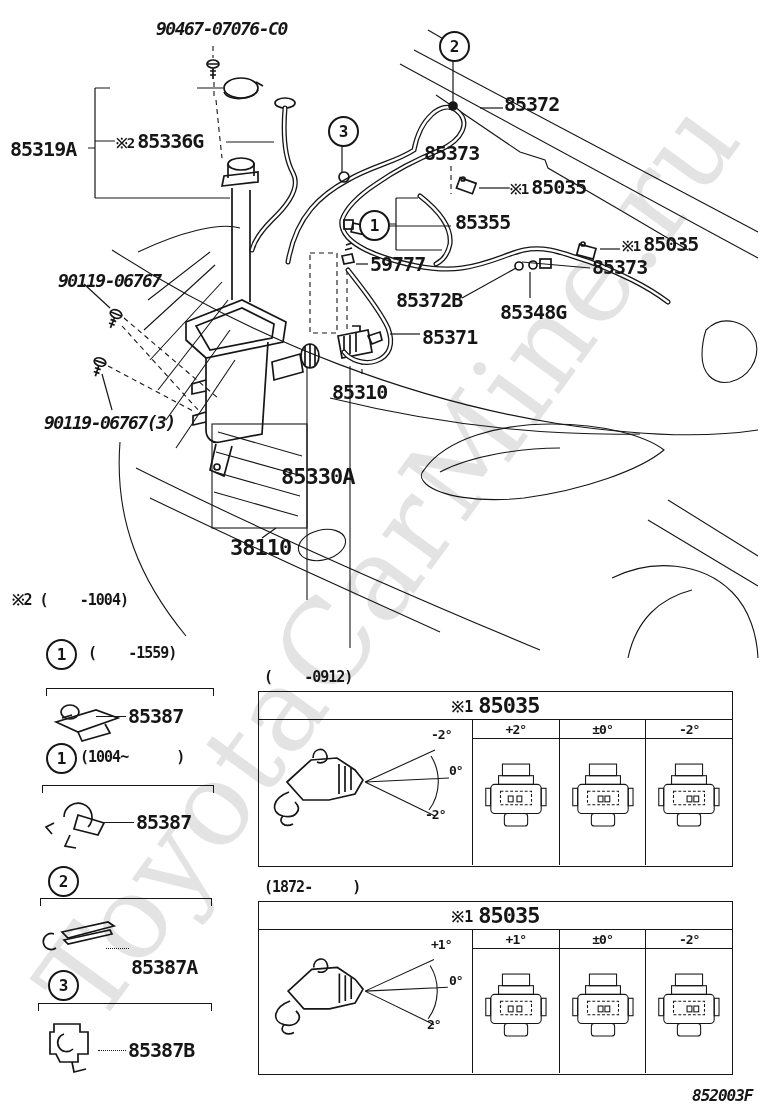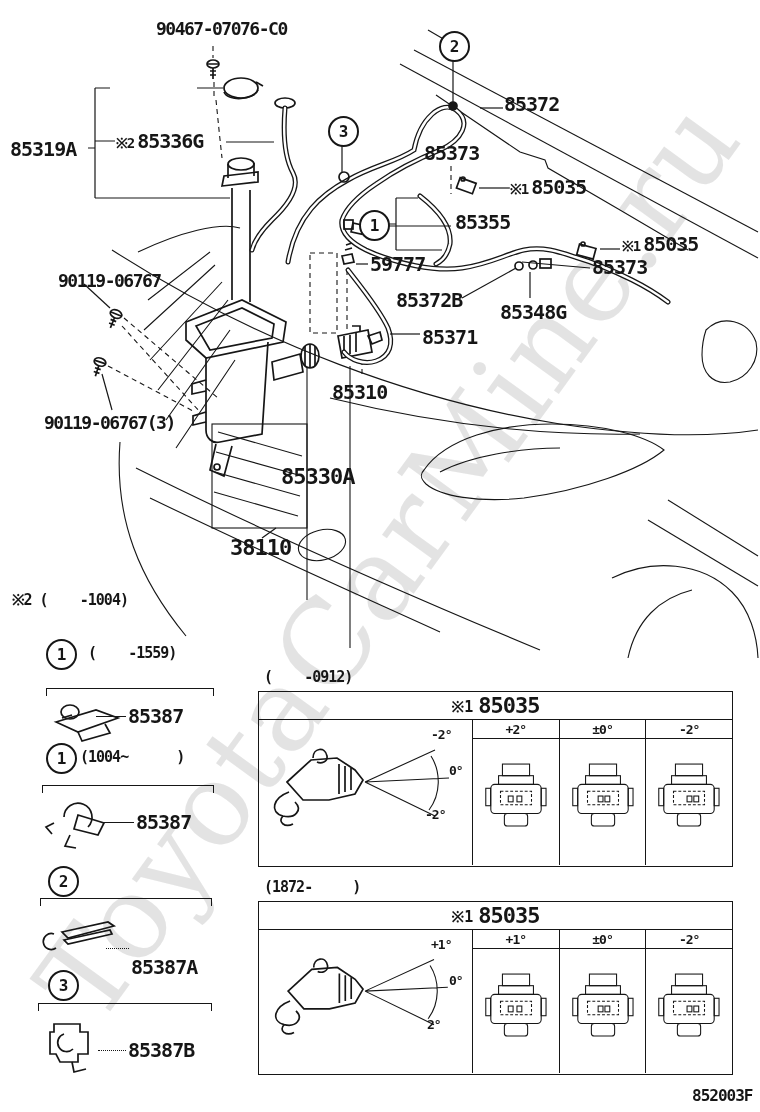--- a/index.html
+++ b/index.html
@@ -12,21 +12,21 @@
   svg.art{position:absolute;left:0;top:0;z-index:1;}
   .ln{stroke:#161616;stroke-width:1.1;fill:none;}
   .md{stroke:#161616;stroke-width:1.7;fill:none;}
   .ds{stroke:#161616;stroke-width:1.1;fill:none;stroke-dasharray:5 4;}
   .ld{stroke:#161616;stroke-width:1.2;fill:none;}
   .tube-o{stroke:#161616;stroke-width:5;fill:none;stroke-linecap:round;}
   .tube-i{stroke:#ffffff;stroke-width:2.4;fill:none;stroke-linecap:round;}
   
   .plabel{position:absolute;z-index:3;font-weight:700;font-size:20px;letter-spacing:-1px;
           white-space:pre;line-height:1;}
-  .plabel.small{font-size:18px;letter-spacing:-1.5px;}
+  .plabel.small{font-size:18px;letter-spacing:-1.5px;font-style:italic;}
   .plabel.big{font-size:22px;}
   .plabel .pre{font-size:14px;letter-spacing:-1px;margin-right:3px;}
   .note{position:absolute;z-index:3;font-weight:700;font-size:15px;letter-spacing:-1px;white-space:pre;line-height:1;}
   .circ{position:absolute;z-index:3;width:27px;height:27px;border:2px solid #161616;border-radius:50%;
         background:#fff;display:flex;align-items:center;justify-content:center;
         font-size:16px;font-weight:700;}
   .hbox{position:absolute;z-index:3;width:86px;height:36px;border:5px solid #a01c3c;background:#fff;
         display:flex;align-items:center;justify-content:center;font-size:21px;font-weight:700;letter-spacing:-1px;}
   .bracket{position:absolute;z-index:2;height:7px;border-top:1.7px solid #161616;
            border-left:1.7px solid #161616;border-right:1.7px solid #161616;}
@@ -38,21 +38,21 @@
   .thead{height:27px;border-bottom:1.6px solid #161616;display:flex;align-items:center;justify-content:center;gap:5px;}
   .thead .tpre{font-size:15px;font-weight:700;}
   .thead .tpart{font-size:22px;font-weight:700;letter-spacing:-1px;}
   .tbody{display:flex;height:calc(100% - 29px);}
   .tleft{width:213px;position:relative;}
   .tcol{flex:1;border-left:1.6px solid #161616;display:flex;flex-direction:column;}
   .tcolhead{height:18px;border-bottom:1.4px solid #161616;display:flex;align-items:center;justify-content:center;
             font-size:13px;font-weight:700;letter-spacing:-1px;}
   .tcell{flex:1;display:flex;justify-content:center;align-items:flex-start;padding-top:22px;}
   .ang{position:absolute;font-size:13px;font-weight:700;letter-spacing:-1px;z-index:4;line-height:1;}
-  .footer-code{position:absolute;z-index:3;font-size:16px;font-weight:700;letter-spacing:-1px;}
+  .footer-code{position:absolute;z-index:3;font-size:16px;font-weight:700;letter-spacing:-1px;font-style:italic;}
 </style>
 </head>
 <body>
 
 <div class="stage">
 
   <div class="wm">ToyotaCarMine.ru</div>
 
   <svg class="art" width="760" height="660" viewBox="0 0 760 660">
 

